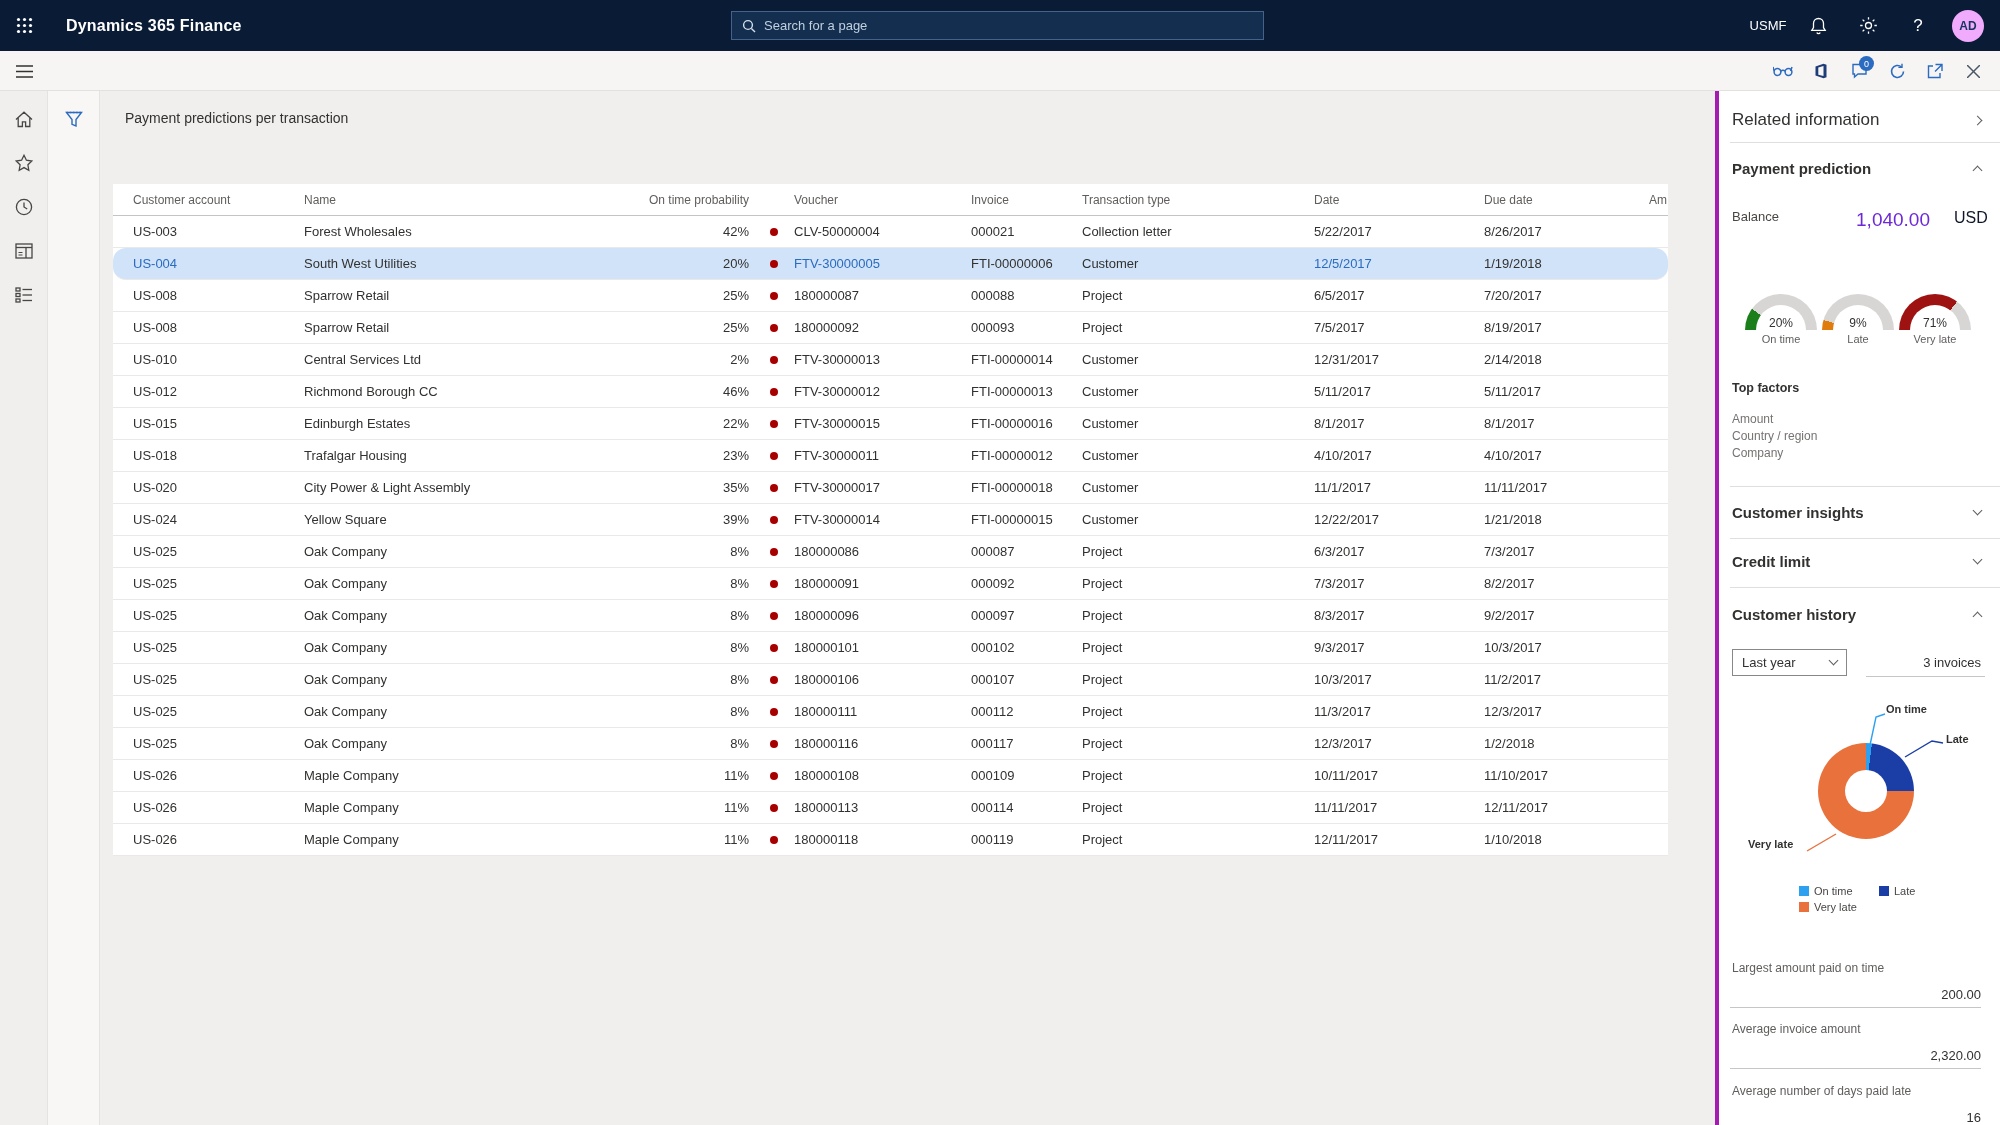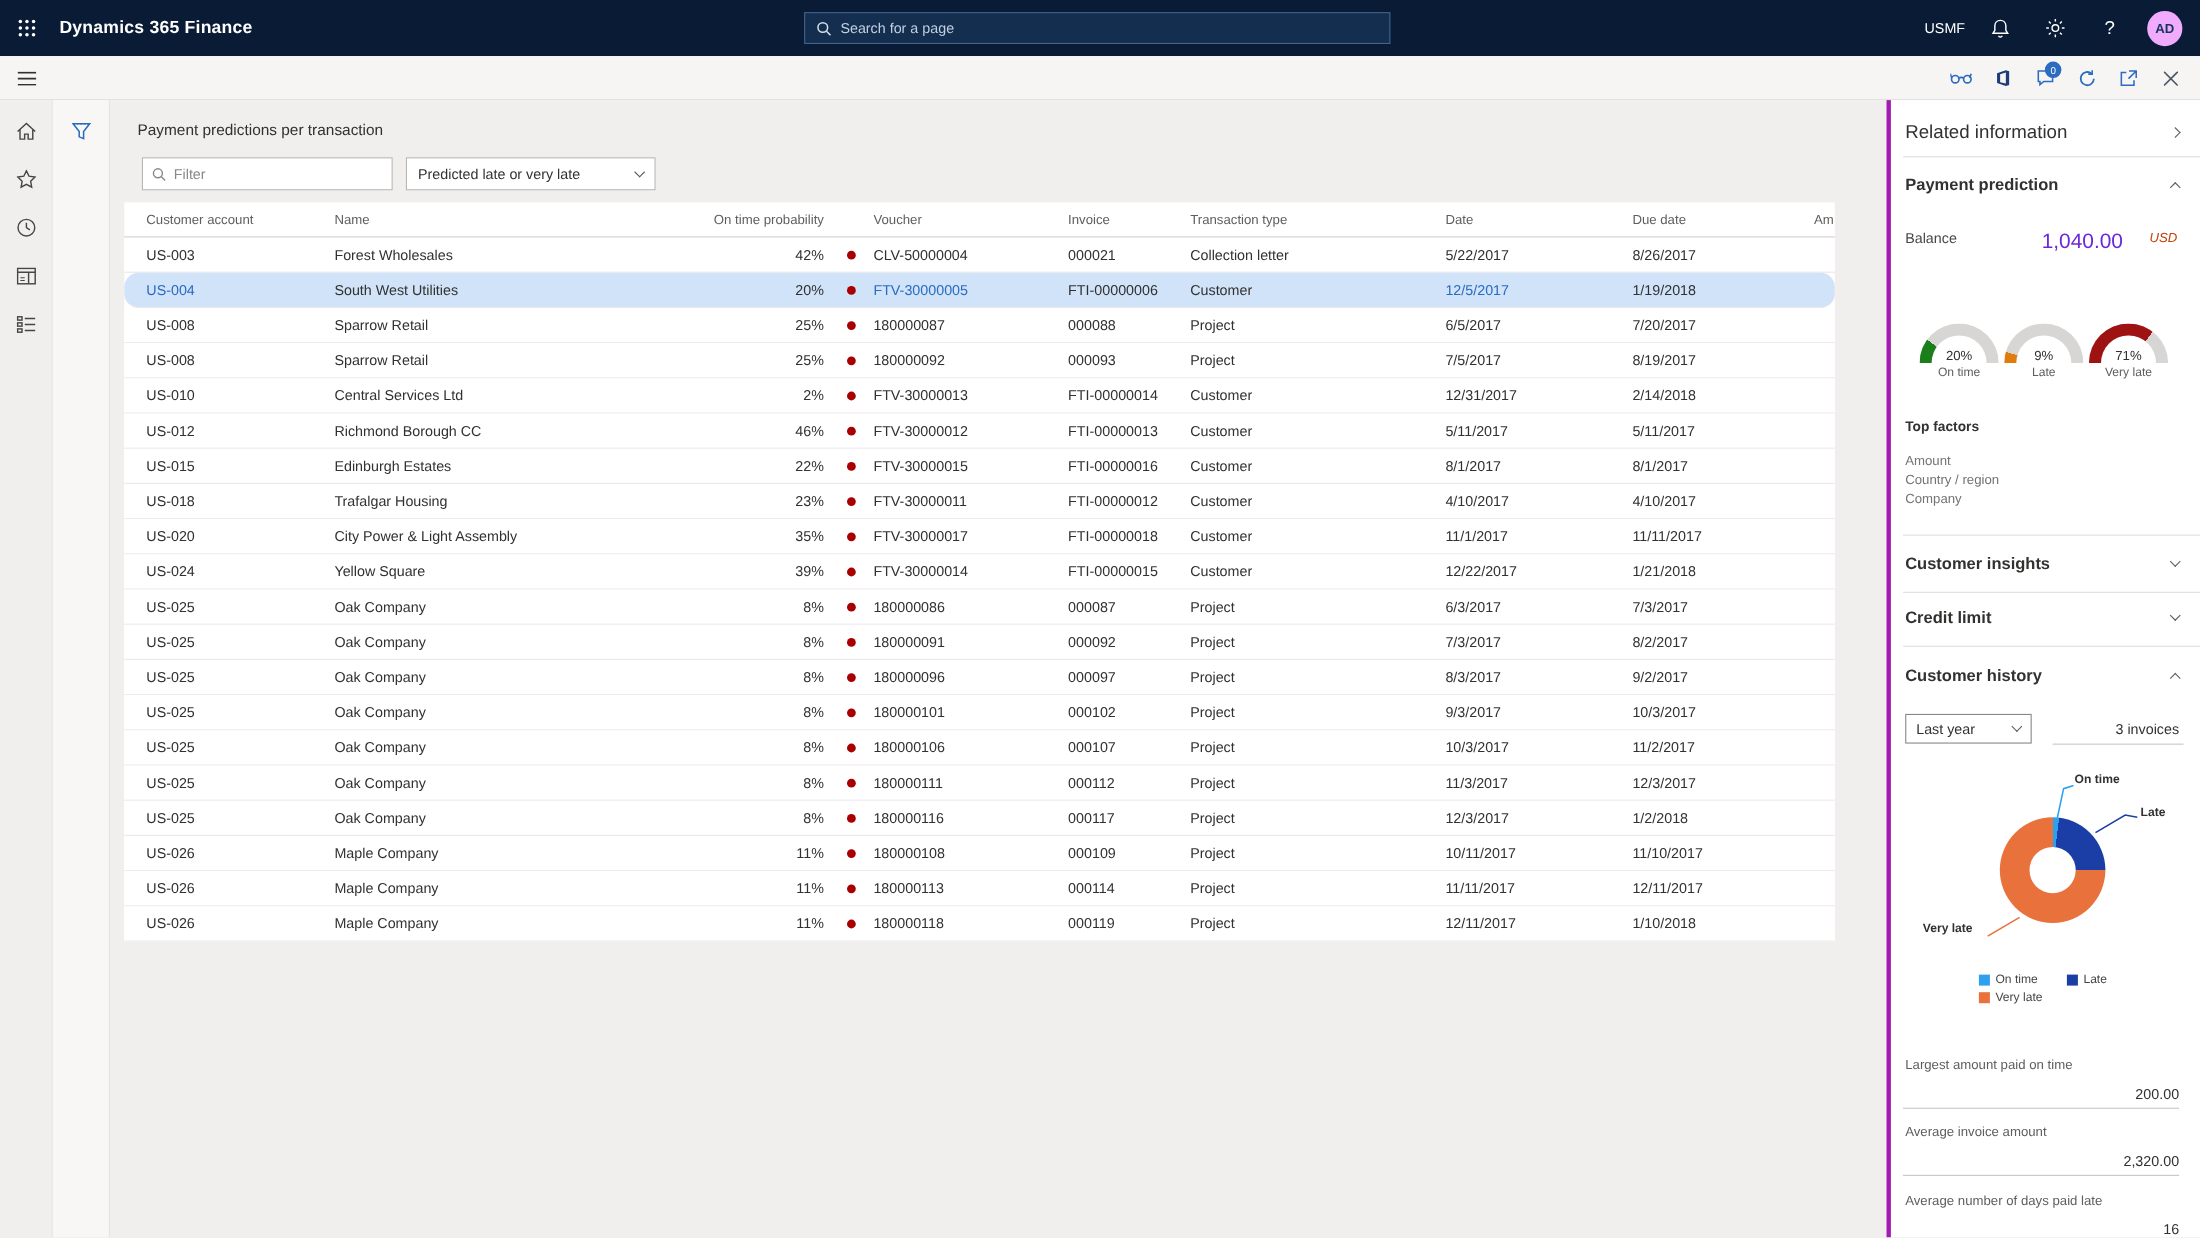--- a/index.html
+++ b/index.html
@@ -3,21 +3,21 @@
 <meta charset="utf-8">
 <style>
   * { margin:0; padding:0; box-sizing:border-box; }
   html,body { width:2000px; height:1125px; overflow:hidden; }
   body { font-family:"Liberation Sans","DejaVu Sans",sans-serif; color:#323130; background:#f0efee; }
   #app { position:relative; width:2000px; height:1125px; }
 
   
   #topbar { position:absolute; top:0; left:0; width:100%; height:51px; background:#0a1b35; display:flex; align-items:center; }
   .waffle { width:36px; height:51px; display:flex; align-items:center; justify-content:center; margin-left:6px; cursor:pointer; }
-  .app-title { color:#fff; font-size:16px; font-weight:700; margin-left:12px; letter-spacing:.2px; }
+  .app-title { color:#fff; font-size:16px; font-weight:700; margin-left:24px; letter-spacing:.2px; }
   .top-search { position:absolute; left:731px; top:11px; width:533px; height:29px; background:#132e4f; border:1px solid #44628a; display:flex; align-items:center; padding:0 10px; }
   .top-search input { background:transparent; border:none; outline:none; color:#d5dfeb; font-size:13px; margin-left:8px; width:100%; font-family:inherit; }
   .top-search input::placeholder { color:#c2cfdf; }
   .top-right { position:absolute; right:16px; top:0; height:51px; display:flex; align-items:center; }
   .top-right .tr-item { width:50px; height:51px; display:flex; align-items:center; justify-content:center; color:#fff; cursor:pointer; }
   .company-label { font-size:13px; color:#fff; }
   .help-q { font-size:17px; color:#fff; }
   .avatar { width:32px; height:32px; border-radius:50%; background:#f0abfc; color:#16355e; font-size:12px; font-weight:700; display:flex; align-items:center; justify-content:center; margin-left:9px; cursor:pointer; }
 
   
@@ -64,21 +64,21 @@
   .panel-sec { position:absolute; left:13px; right:19px; height:34px; display:flex; justify-content:space-between; align-items:center; cursor:pointer; }
   .sec-title { font-size:15px; font-weight:700; color:#323130; }
   .ri-title { font-size:17px; font-weight:400; color:#323130; }
   .chev { display:inline-block; width:7px; height:7px; border-right:1.5px solid #605e5c; border-bottom:1.5px solid #605e5c; }
   .chev.down { transform:rotate(45deg); margin-top:-4px; }
   .chev.up { transform:rotate(-135deg); margin-top:4px; }
   .chev.right { transform:rotate(-45deg); }
   .balance-row { position:absolute; left:13px; right:19px; top:118px; height:26px; display:flex; align-items:flex-start; }
   .balance-label { font-size:13px; color:#494744; flex:1; }
   .balance-value { font-size:19px; color:#6d28d9; }
-  .balance-cur { font-size:12px; color:#c2410c; width:27px; margin-left:24px;font-style:italic; }
+  .balance-cur { font-size:16px; color:#0f172a; width:27px; margin-left:24px; }
 
   .gauges { position:absolute; left:26px; top:203px; display:flex; gap:5px; }
   .gauge { width:72px; text-align:center; }
   .gauge-arc { position:relative; width:72px; height:36px; overflow:hidden; }
   .gauge-fill { position:absolute; left:0; top:0; width:72px; height:72px; border-radius:50%; }
   .gauge-hole { position:absolute; left:11px; top:11px; width:50px; height:50px; border-radius:50%; background:#fff; }
   .gauge-val { position:absolute; bottom:0; left:0; width:100%; font-size:12px; color:#323130; }
   .gauge-label { margin-top:3px; font-size:11px; color:#605e5c; }
 
   .topfactors-label { position:absolute; left:13px; top:290px; font-size:12.5px; font-weight:700; color:#323130; }
@@ -257,35 +257,20 @@
     <div class="rail-filter">
       <svg width="18" height="17" viewBox="0 0 18 17" fill="none" stroke="#2b6bc0" stroke-width="1.4">
           <path d="M1.5 1.5h15L11 8.5v6.5l-4-1.6V8.5z"></path>
           <line x1="1.5" y1="1.5" x2="16.5" y2="1.5" stroke-dasharray="1.6 1.6"></line>
         </svg>
     </div>
   </div>
 
   <main id="content">
     <div class="page-title">Payment predictions per transaction</div>
-    <div class="filter-row">
-      <div class="filter-box">
-        <span>
-          <svg width="13" height="13" viewBox="0 0 14 14" fill="none" stroke="#8a8886" stroke-width="1.4">
-              <circle cx="6" cy="6" r="4.4"></circle>
-              <line x1="9.4" y1="9.4" x2="13" y2="13"></line>
-            </svg>
-        </span>
-        <input placeholder="Filter" style="">
-      </div>
-      <div class="view-dd">
-        <span>Predicted late or very late</span>
-        <span class="chev down"></span>
-      </div>
-    </div>
 
     <div class="grid">
       <div class="grid-header">
         <div class="c">Customer account</div>
         <div class="c">Name</div>
         <div class="c prob">On time probability</div>
         <div class="c dot"></div>
         <div class="c">Voucher</div>
         <div class="c">Invoice</div>
         <div class="c">Transaction type</div>

